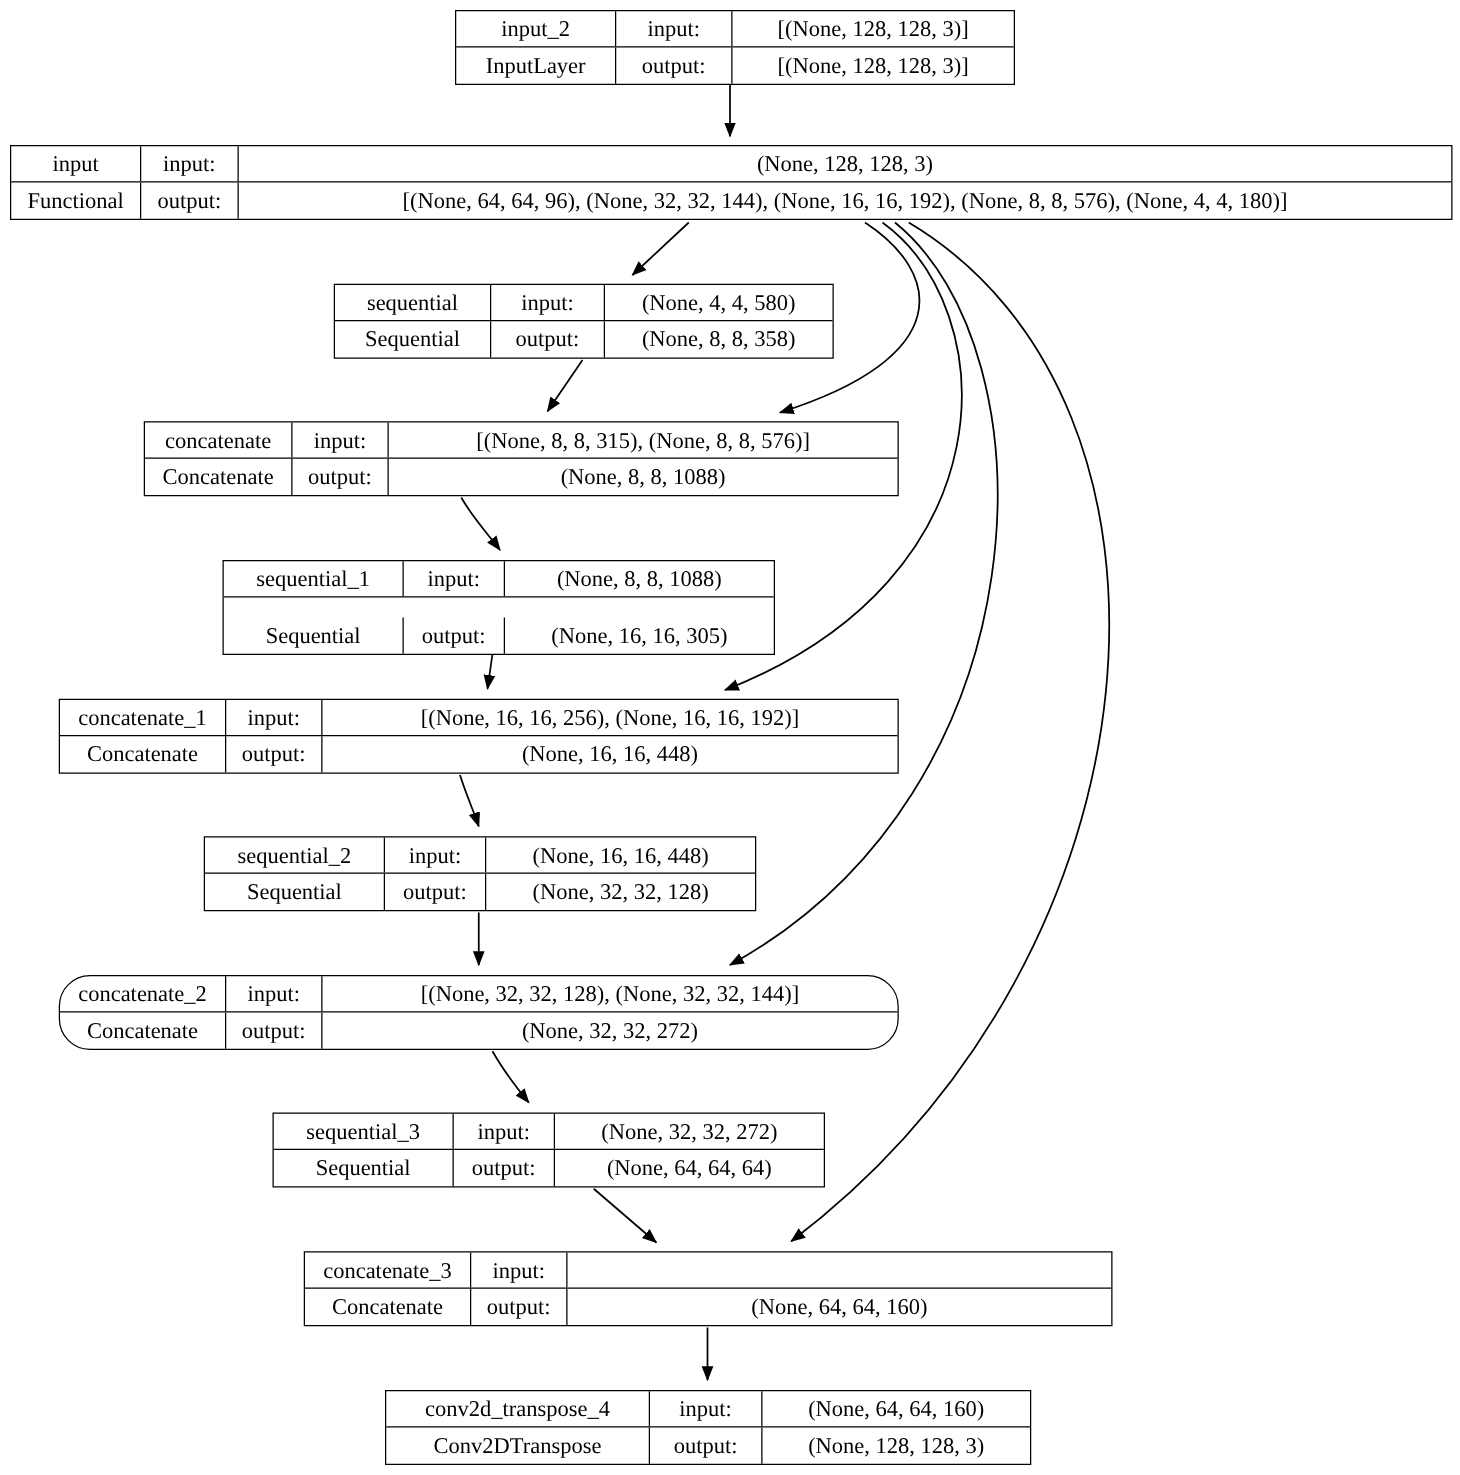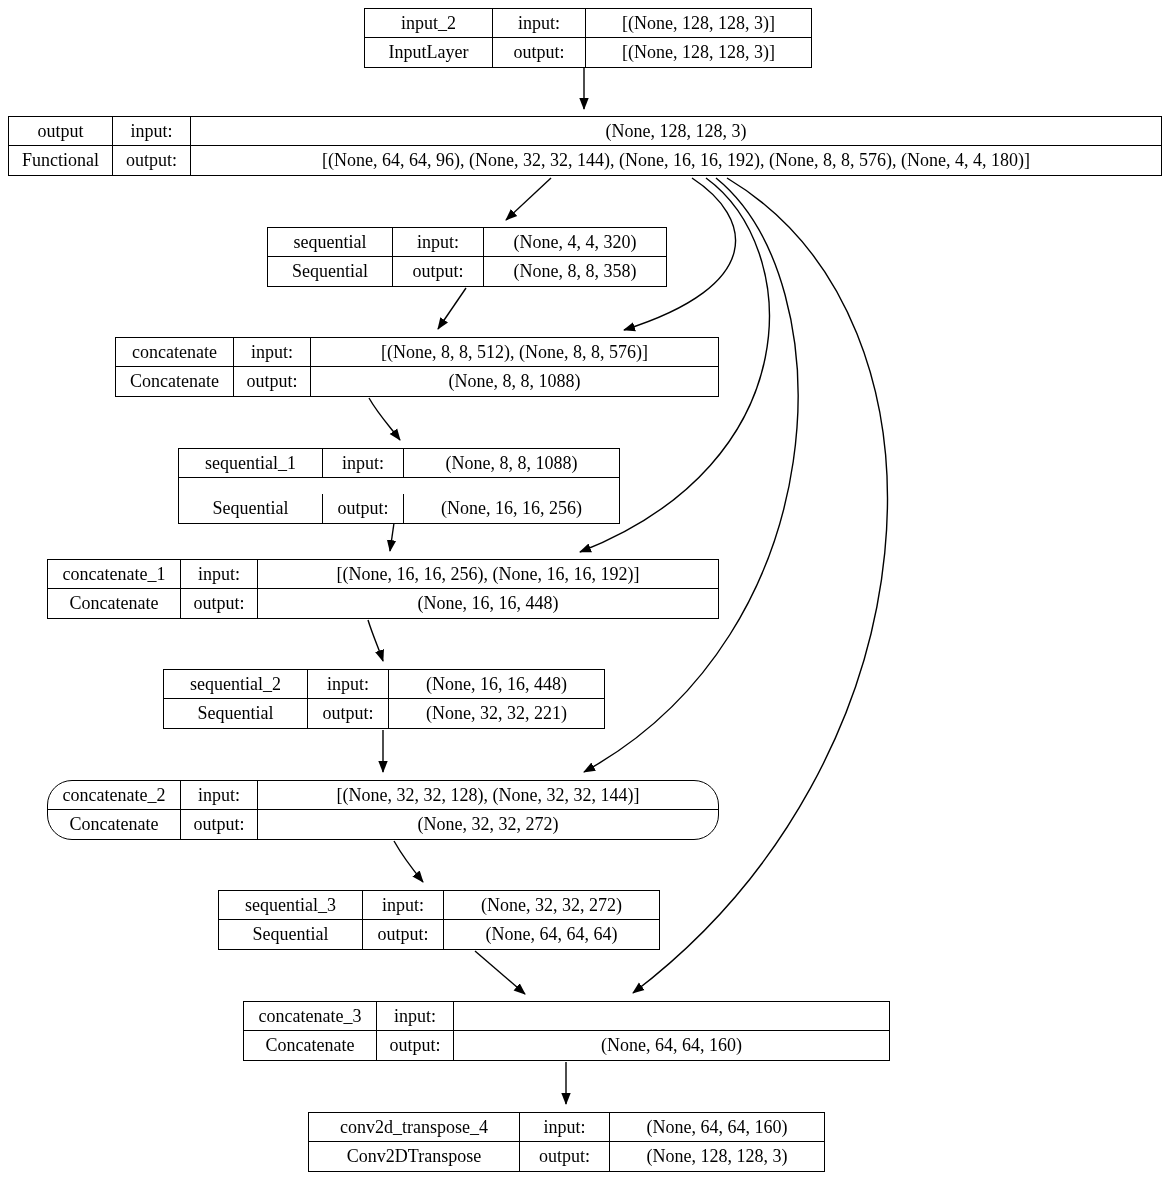--- a/index.html
+++ b/index.html
@@ -50,67 +50,67 @@
     </div>
     <div class="row">
       <div class="cell c1">InputLayer</div>
       <div class="cell c2">output:</div>
       <div class="cell c3">[(None, 128, 128, 3)]</div>
     </div>
   </div>
 
   <div class="node" style="left:8px;top:116px;width:1152px;--cols:104px 78px 1fr;">
     <div class="row">
-      <div class="cell c1">output</div>
+      <div class="cell c1">input</div>
       <div class="cell c2">input:</div>
       <div class="cell c3">(None, 128, 128, 3)</div>
     </div>
     <div class="row">
       <div class="cell c1">Functional</div>
       <div class="cell c2">output:</div>
       <div class="cell c3">[(None, 64, 64, 96), (None, 32, 32, 144), (None, 16, 16, 192), (None, 8, 8, 576), (None, 4, 4, 180)]</div>
     </div>
   </div>
 
   <div class="node" style="left:267px;top:227px;width:398px;--cols:125px 91px 1fr;">
     <div class="row">
       <div class="cell c1">sequential</div>
       <div class="cell c2">input:</div>
-      <div class="cell c3">(None, 4, 4, 320)</div>
+      <div class="cell c3">(None, 4, 4, 580)</div>
     </div>
     <div class="row">
       <div class="cell c1">Sequential</div>
       <div class="cell c2">output:</div>
       <div class="cell c3">(None, 8, 8, 358)</div>
     </div>
   </div>
 
   <div class="node" style="left:115px;top:337px;width:602px;--cols:118px 77px 1fr;">
     <div class="row">
       <div class="cell c1">concatenate</div>
       <div class="cell c2">input:</div>
-      <div class="cell c3">[(None, 8, 8, 512), (None, 8, 8, 576)]</div>
+      <div class="cell c3">[(None, 8, 8, 315), (None, 8, 8, 576)]</div>
     </div>
     <div class="row">
       <div class="cell c1">Concatenate</div>
       <div class="cell c2">output:</div>
       <div class="cell c3">(None, 8, 8, 1088)</div>
     </div>
   </div>
 
   <div class="node" style="left:178px;top:448px;width:440px;gap:16px;--cols:144px 81px 1fr;">
     <div class="row">
       <div class="cell c1">sequential_1</div>
       <div class="cell c2">input:</div>
       <div class="cell c3">(None, 8, 8, 1088)</div>
     </div>
     <div class="row">
       <div class="cell c1">Sequential</div>
       <div class="cell c2">output:</div>
-      <div class="cell c3">(None, 16, 16, 256)</div>
+      <div class="cell c3">(None, 16, 16, 305)</div>
     </div>
   </div>
 
   <div class="node" style="left:47px;top:559px;width:670px;--cols:133px 77px 1fr;">
     <div class="row">
       <div class="cell c1">concatenate_1</div>
       <div class="cell c2">input:</div>
       <div class="cell c3">[(None, 16, 16, 256), (None, 16, 16, 192)]</div>
     </div>
     <div class="row">
@@ -122,21 +122,21 @@
 
   <div class="node" style="left:163px;top:669px;width:440px;--cols:144px 81px 1fr;">
     <div class="row">
       <div class="cell c1">sequential_2</div>
       <div class="cell c2">input:</div>
       <div class="cell c3">(None, 16, 16, 448)</div>
     </div>
     <div class="row">
       <div class="cell c1">Sequential</div>
       <div class="cell c2">output:</div>
-      <div class="cell c3">(None, 32, 32, 221)</div>
+      <div class="cell c3">(None, 32, 32, 128)</div>
     </div>
   </div>
 
   <div class="node" style="left:47px;top:780px;width:670px;border-radius:25px;--cols:133px 77px 1fr;">
     <div class="row">
       <div class="cell c1">concatenate_2</div>
       <div class="cell c2">input:</div>
       <div class="cell c3">[(None, 32, 32, 128), (None, 32, 32, 144)]</div>
     </div>
     <div class="row">

